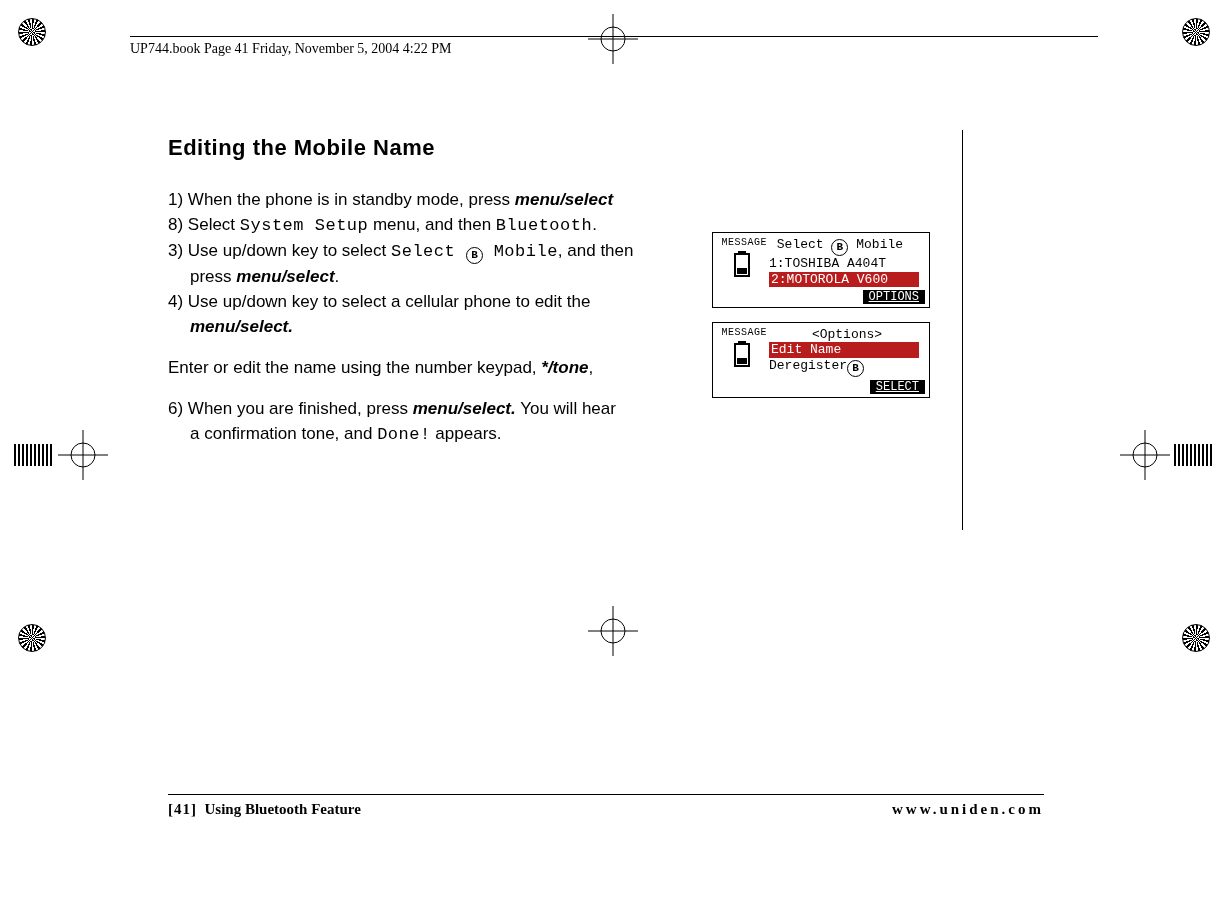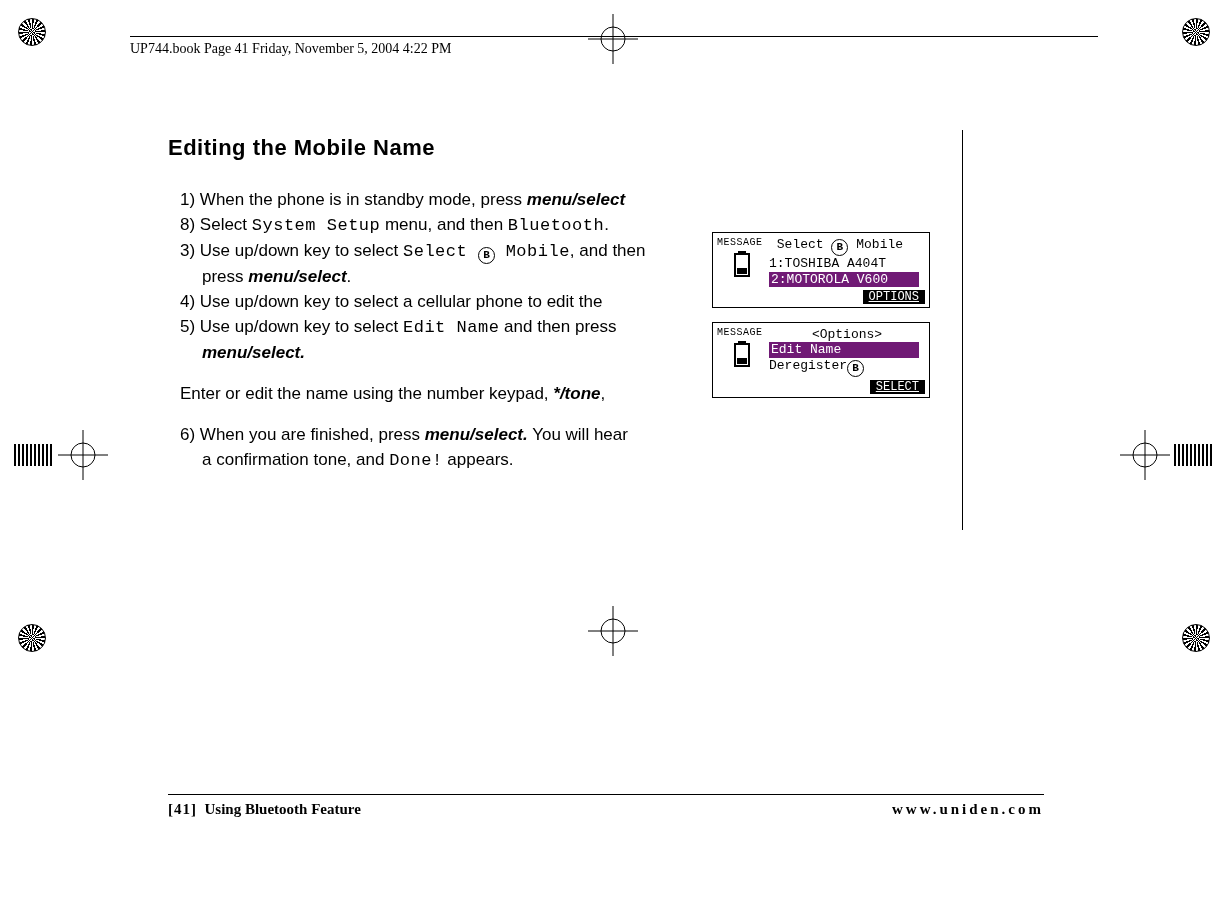--- a/index.html
+++ b/index.html
@@ -76,21 +76,20 @@
     letter-spacing: 0.5px;
   }
   p.intro {
     font-size: 18px;
     margin: 0 0 26px 0;
   }
   .steps {
     font-size: 17px;
     line-height: 1.35;
     width: 560px;
-    margin-left: 12px;
   }
   .steps p { margin: 0 0 2px 0; }
   .steps .indent { padding-left: 22px; }
   .steps .gap { margin-top: 18px; }
   em.ui { font-style: italic; font-weight: bold; }
   b { font-weight: bold; }
   .lcd-font {
     font-family: "Courier New", monospace;
     letter-spacing: 0.5px;
   }
@@ -118,36 +117,36 @@
     margin-bottom: 14px;
     font-family: "Courier New", monospace;
     font-size: 13px;
     line-height: 1.2;
     position: relative;
     box-sizing: border-box;
   }
   .screen .msg-col {
     float:left;
     width: 50px;
-    text-align:left;
+    text-align:right;
   }
   .screen .msg-col .msg-label {
     font-size: 10px;
     letter-spacing: 0.5px;
   }
   .screen .msg-col .batt {
     margin-top:2px;
   }
   .screen .msg-col .batt svg { display:block; margin:0 auto; }
   .screen .lines {
     margin-left: 52px;
   }
   .screen .lines .line { white-space: pre; }
   .screen .lines .line.inv {
-    background:#701a75; color:#fff; padding:0 2px; display:inline-block;
+    background:#b91c1c; color:#fff; padding:0 2px; display:inline-block;
     min-width: 146px;
   }
   .screen .softkey {
     text-align:right;
     clear:both;
     margin-top:2px;
   }
   .screen .softkey span {
     background:#000; color:#fff;
     padding:0 6px;
@@ -253,23 +252,20 @@
 
       <p>
         <span>3) Use up/down key to select </span><span class="lcd-font">Select </span><span class="circ-b">B</span><span class="lcd-font"> Mobile</span><span>, and then</span>
       </p>
       <p class="indent">
         <span>press </span><em class="ui">menu/select</em><span>.</span>
       </p>
 
       <p>4) Use up/down key to select a cellular phone to edit the</p>
 
-      <p>
-        <span>5) Use up/down key to select </span><span class="lcd-font">Edit Name</span><span> and then press</span>
-      </p>
       <p class="indent">
         <em class="ui">menu/select.</em>
       </p>
 
       <p class="gap">
         <span>Enter or edit the name using the number keypad, </span><em class="ui">*/tone</em><span>,</span>
       </p>
 
       <p class="gap">
         <span>6) When you are finished, press </span><em class="ui">menu/select.</em><span> You will hear</span>

